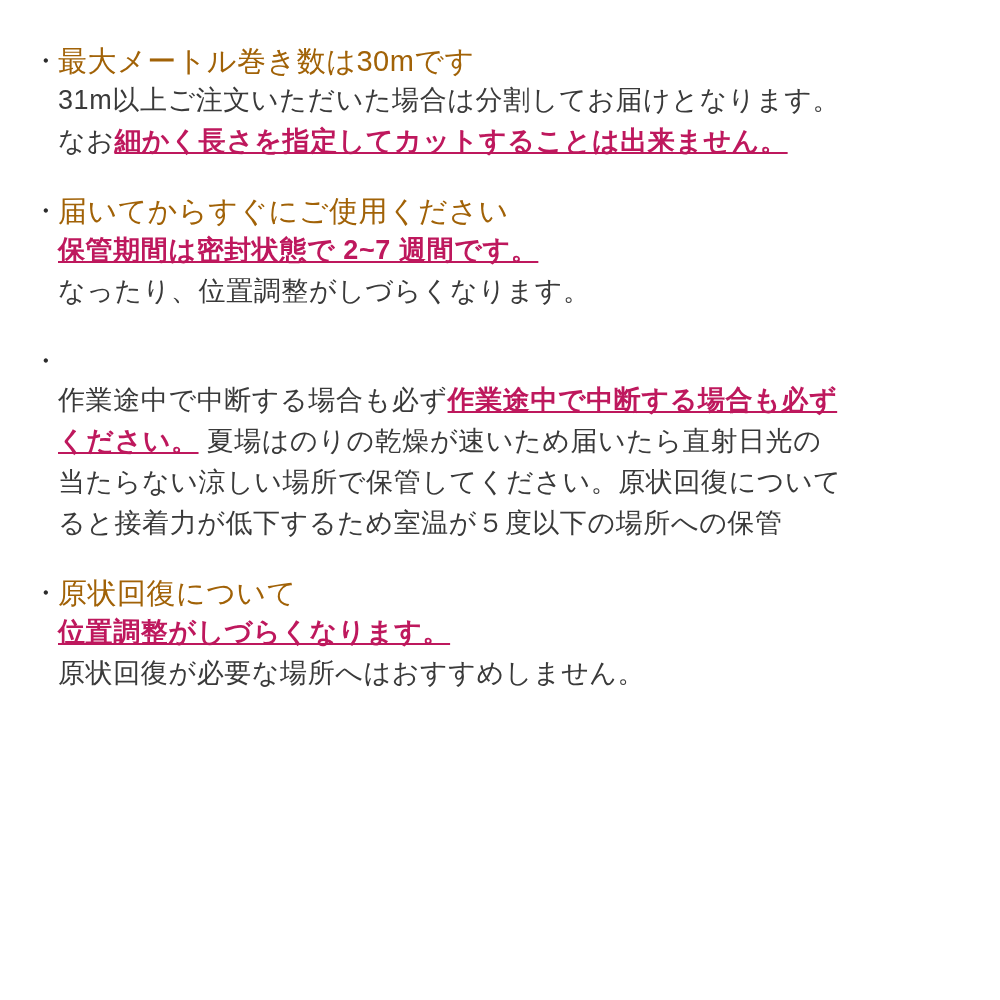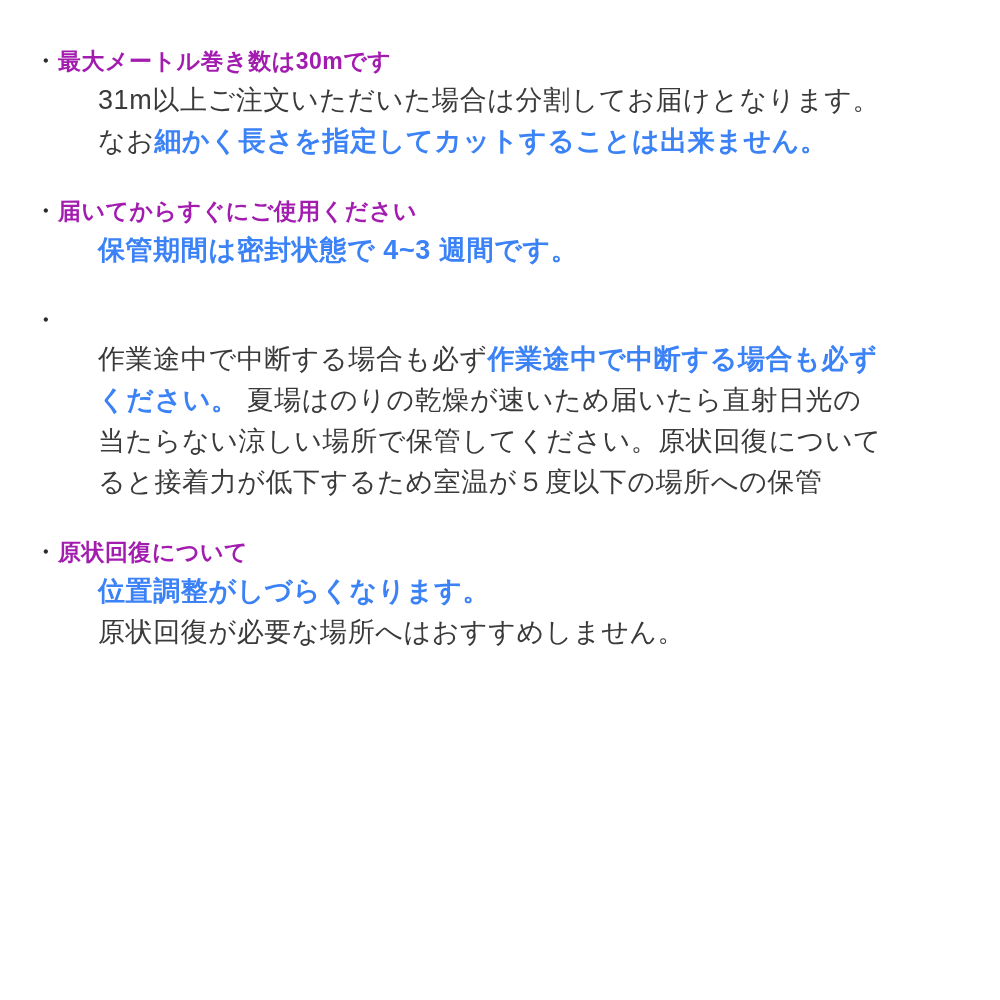--- a/index.html
+++ b/index.html
@@ -33,40 +33,40 @@
   }
   .bullet {
     flex: 0 0 auto;
     width: 26px;
     font-size: 27px;
     line-height: 38px;
     color: #2b2b2b;
     text-align: left;
   }
   .heading {
-    font-size: 23px;
+    font-size: 29px;
     line-height: 38px;
-    font-weight: bold;
-    color: #a21caf;
+    font-weight: normal;
+    color: #a16207;
     letter-spacing: 0.5px;
   }
   .body-block {
     padding-left: 26px;
   }
   .line {
     font-size: 27px;
     line-height: 41px;
     color: #3a3a3a;
     letter-spacing: 0.6px;
     white-space: pre-wrap;
-    margin-left: 40px;
   }
   .red-bold {
-    color: #3b82f6;
+    color: #be185d;
     font-weight: bold;
+    text-decoration: underline;
   }
 </style>
 </head>
 <body>
 
 <div class="page">
   <div id="sections-root">
       <div class="section">
         <div class="heading-row">
           <span class="bullet">・</span>
@@ -76,21 +76,22 @@
           <div class="line"><span>31m以上ご注文いただいた場合は分割してお届けとなります。</span></div>
           <div class="line"><span>なお</span><span class="red-bold">細かく長さを指定してカットすることは出来ません。</span></div>
         </div>
       </div>
       <div class="section">
         <div class="heading-row">
           <span class="bullet">・</span>
           <div class="heading">届いてからすぐにご使用ください</div>
         </div>
         <div class="body-block">
-          <div class="line"><span class="red-bold">保管期間は密封状態で 4~3 週間です。</span></div>
+          <div class="line"><span class="red-bold">保管期間は密封状態で 2~7 週間です。</span></div>
+          <div class="line"><span>なったり、位置調整がしづらくなります。</span></div>
         </div>
       </div>
       <div class="section">
         <div class="heading-row">
           <span class="bullet">・</span>
         </div>
         <div class="body-block">
           <div class="line"><span>作業途中で中断する場合も必ず</span><span class="red-bold">作業途中で中断する場合も必ず</span></div>
           <div class="line"><span class="red-bold">ください。</span><span> 夏場はのりの乾燥が速いため届いたら直射日光の</span></div>
           <div class="line"><span>当たらない涼しい場所で保管してください。原状回復について</span></div>

